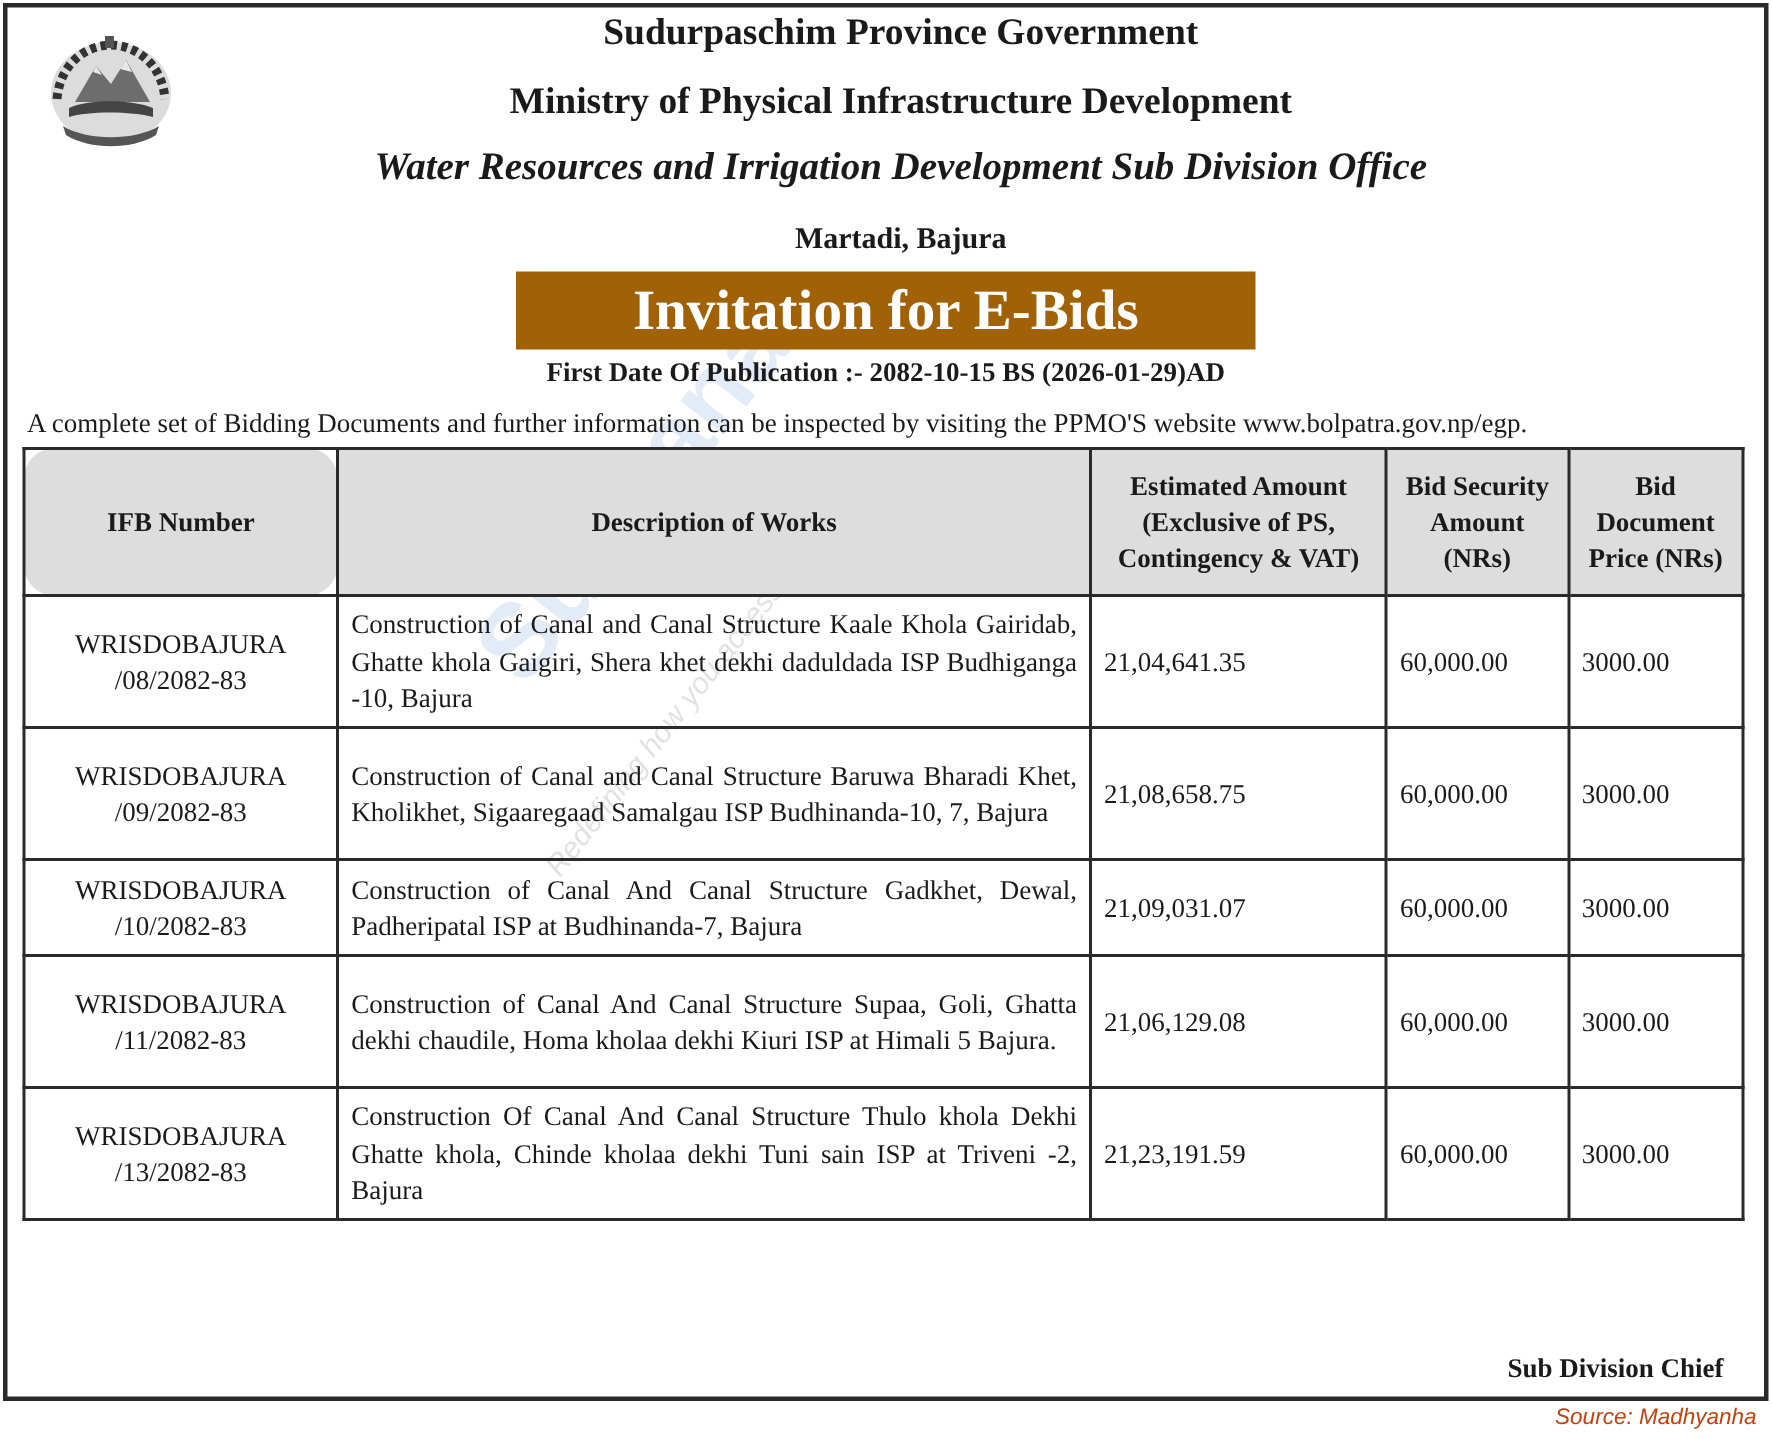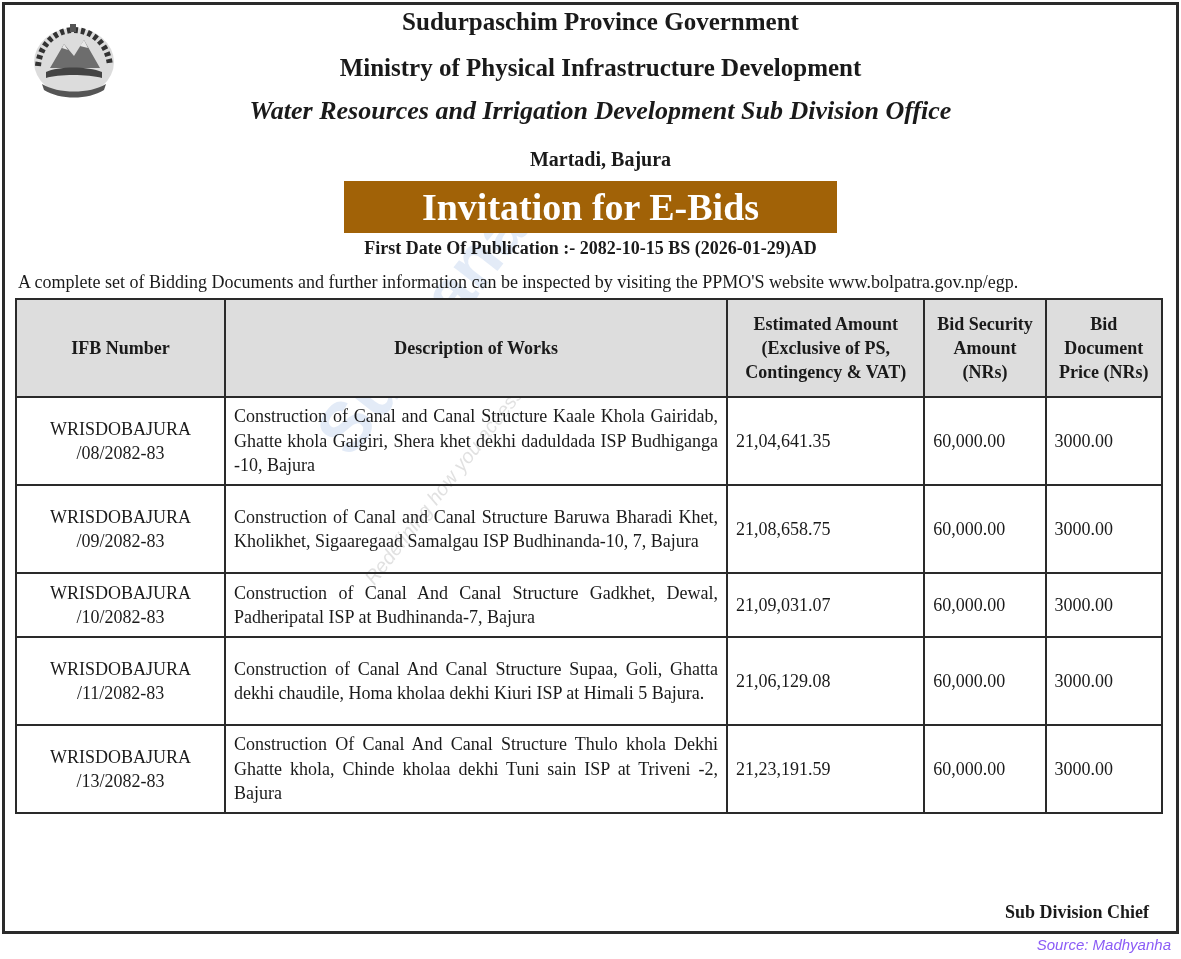--- a/index.html
+++ b/index.html
@@ -14,25 +14,25 @@
     .banner { position: absolute; left: 344px; top: 181px; width: 493px; height: 52px; background: #a16207; color: #ffffff; text-align: center; font-size: 38px; font-weight: bold; line-height: 52px; }
     .pubdate { position: absolute; top: 238px; left: 0; width: 1181px; text-align: center; font-weight: bold; font-size: 18px; }
     .intro { position: absolute; top: 272px; left: 18px; width: 1150px; font-size: 18px; white-space: nowrap; }
     table.bids { position: absolute; left: 15px; top: 298px; width: 1148px; border-collapse: collapse; font-size: 18px; }
     table.bids th, table.bids td { border: 2px solid #2a2a2a; }
     table.bids th { background: #dddddd; font-weight: bold; text-align: center; vertical-align: middle; line-height: 24px; padding: 4px 4px; height: 98px; box-sizing: border-box; }
     table.bids td { vertical-align: middle; padding: 2px 8px; line-height: 24.5px; }
     td.ifb { text-align: center; }
     td.desc { text-align: justify; }
     td.num { text-align: left; }
-    .c1 { width: 212px; } .c2 { width: 524px; } .c3 { width: 202px; } .c4 { width: 123px; } .c5 { width: 118px; }
+    .c1 { width: 212px; border-radius: 20px; } .c2 { width: 524px; } .c3 { width: 202px; } .c4 { width: 123px; } .c5 { width: 118px; }
     tr.r3 td { height: 58px; }
     tr.r td { height: 82px; }
     .signature { position: absolute; top: 902px; right: 32px; font-weight: bold; font-size: 18px; }
-    .source { position: absolute; top: 936px; right: 10px; font-family: "Liberation Sans", "DejaVu Sans", sans-serif; font-style: italic; font-size: 15px; color: #8b5cf6; }
+    .source { position: absolute; top: 936px; right: 10px; font-family: "Liberation Sans", "DejaVu Sans", sans-serif; font-style: italic; font-size: 15px; color: #c2410c; }
     .wm { position: absolute; pointer-events: none; }
     .wm-text { left: 300px; top: 420px; transform: rotate(-52deg); transform-origin: left top; font-family: "Liberation Sans", sans-serif; font-weight: bold; font-size: 70px; color: rgba(60,110,200,0.14); white-space: nowrap; }
     .wm-tag { left: 360px; top: 575px; transform: rotate(-52deg); transform-origin: left top; font-family: "Liberation Sans", sans-serif; font-style: italic; font-size: 20px; color: rgba(90,90,90,0.18); white-space: nowrap; }
   </style>
 </head>
 <body>
 
 <div class="frame"></div>
 
 <div class="wm wm-text">Suchana</div>

